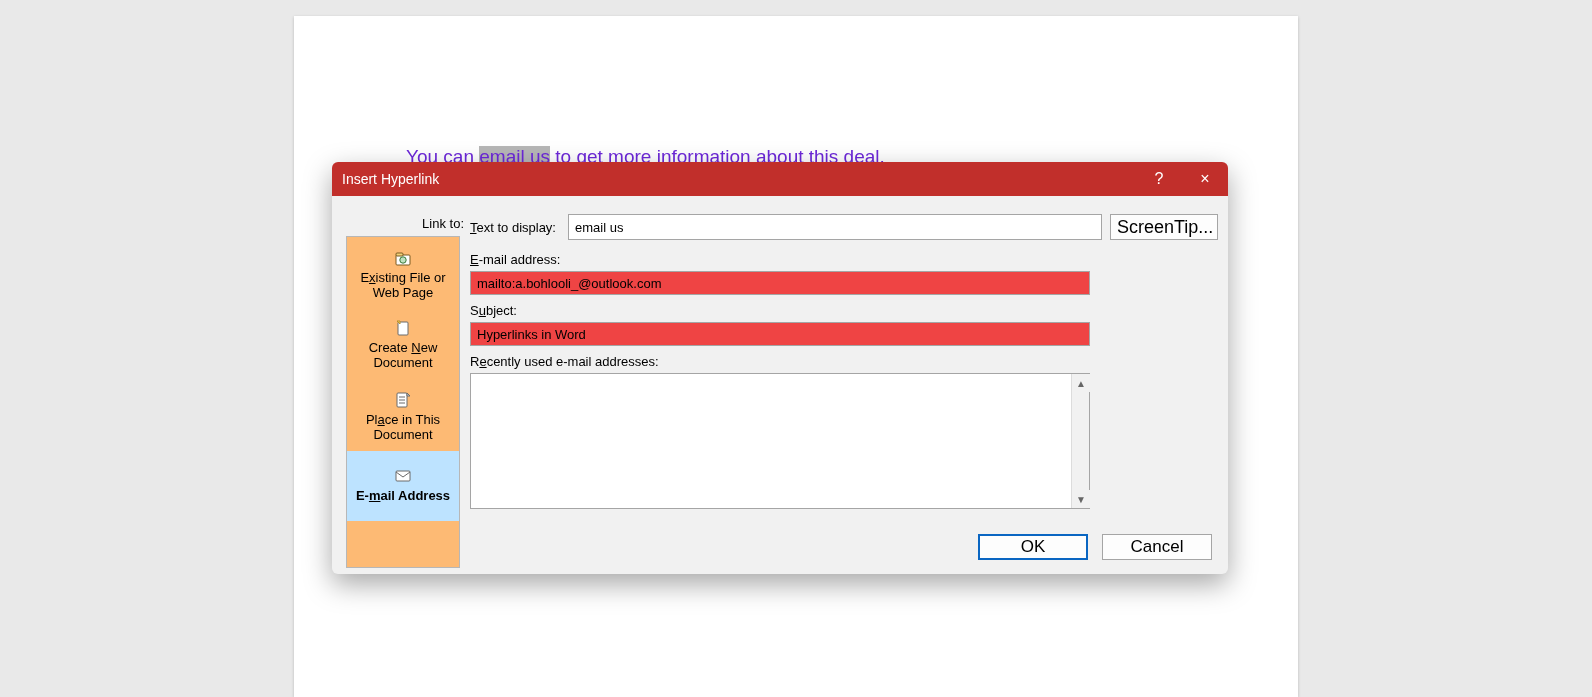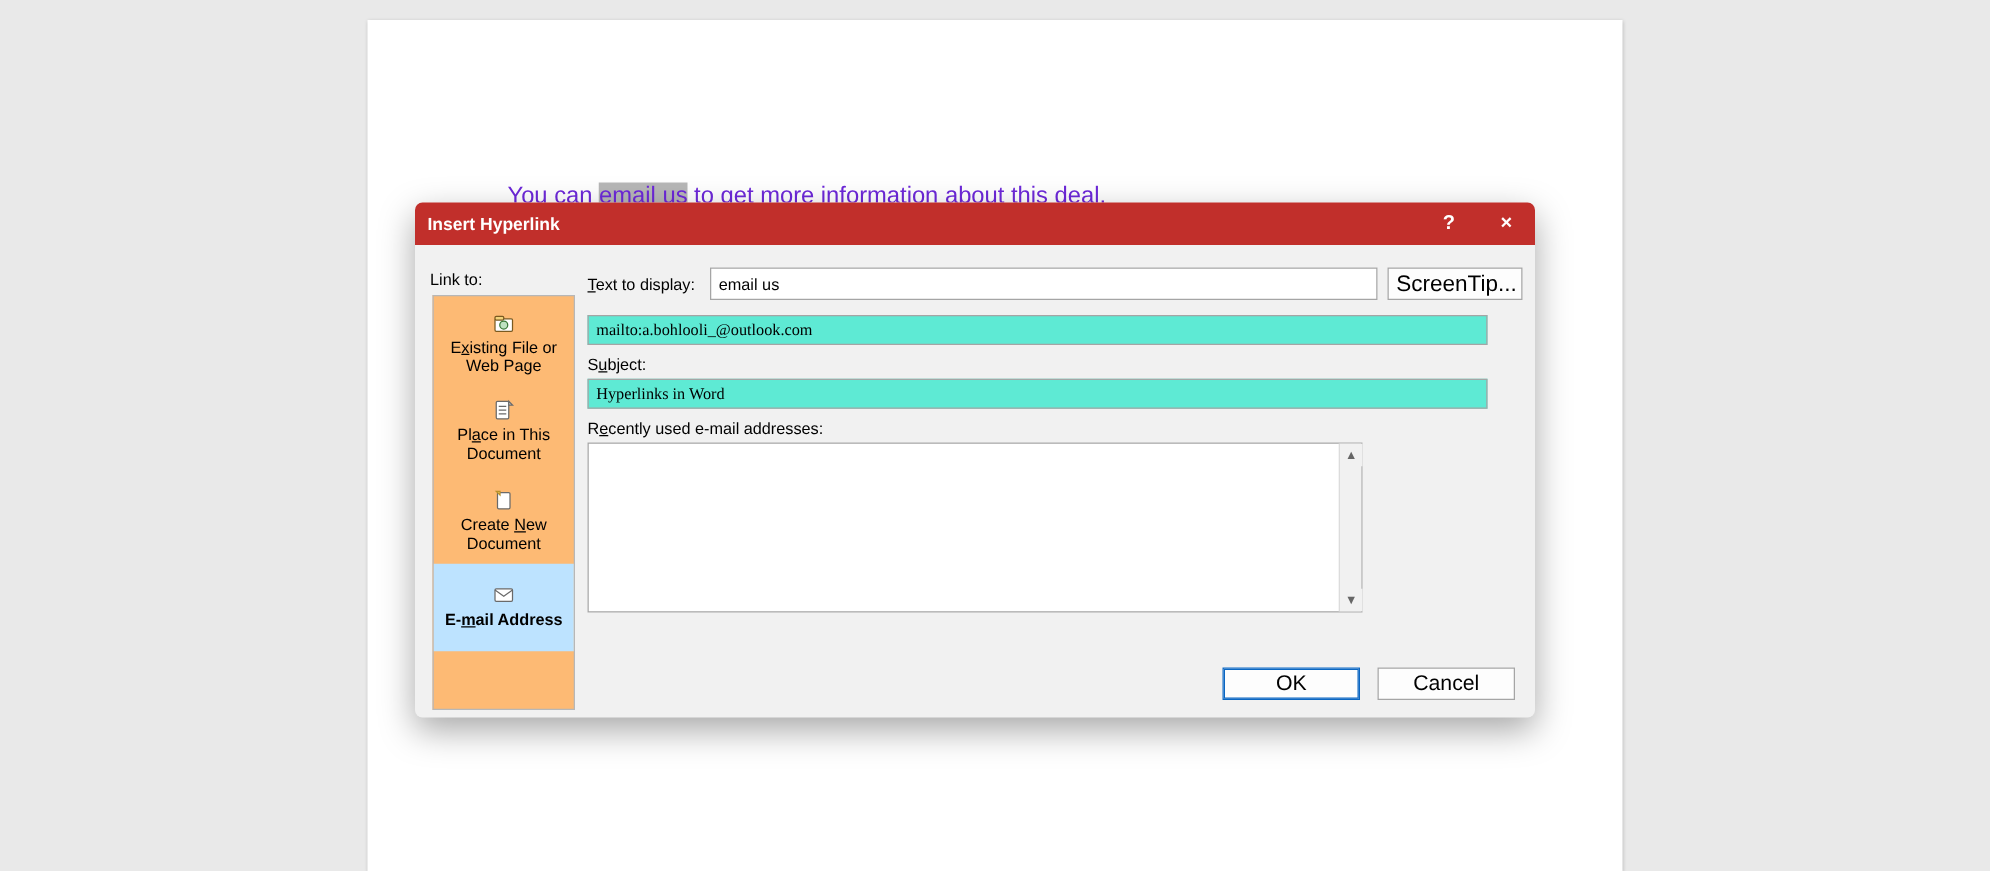--- a/index.html
+++ b/index.html
@@ -45,42 +45,41 @@
   .titlebar {
     height: 34px;
     background: #c12f2b;
     border-radius: 6px 6px 0 0;
     display: flex;
     align-items: center;
     color: #fff;
     font-size: 14px;
     padding-left: 10px;
     position: relative;
-    font-weight: bold;
   }
   .titlebar .spacer { flex: 1; }
   .titlebar .tb-btn {
     width: 46px; height: 34px;
     display: flex; align-items: center; justify-content: center;
     color: #fff;
     font-size: 16px;
   }
   .titlebar .tb-btn.close { border-radius: 0 6px 0 0; }
 
   .dlg-body {
     position: absolute;
     left: 4px; right: 4px; top: 34px; bottom: 4px;
   }
 
   
   .linkto-label {
     position: absolute;
     left: 8px; top: 20px;
     width: 120px;
-    text-align: left;
+    text-align: right;
   }
   .linkto {
     position: absolute;
     left: 10px; top: 40px;
     width: 114px; height: 332px;
     background: #fdba74;
     border: 1px solid #b7b7b7;
   }
   .linkto .item {
     width: 100%;
@@ -135,26 +134,26 @@
     background: #fdfdfd;
     font-family: inherit; font-size: 18px;
     cursor: default;
   }
 
   .field-label {
     margin: 6px 0 4px 0;
     font-size: 13px;
   }
   .field-input {
-    width: 720px;
+    width: 620px;
     height: 24px;
     border: 1px solid #a5a5a5;
-    background: #5eead4;
+    background: #ef4444;
     padding: 2px 6px;
-    font-family: Liberation Serif, serif; font-size: 13px;
+    font-family: Liberation Sans, sans-serif; font-size: 13px;
     display: block;
     margin-bottom: 8px;
   }
 
   .recent-box {
     width: 620px;
     height: 136px;
     background: #fff;
     border: 1px solid #a5a5a5;
     position: relative;
@@ -222,50 +221,50 @@
       <div class="item existing">
         <span class="ico">
           <svg viewBox="0 0 18 18">
               <rect x="2" y="6" width="14" height="10" rx="1" fill="#fff" stroke="#7a5a20"></rect>
               <rect x="2" y="4" width="7" height="3" rx="1" fill="#f2d27a" stroke="#7a5a20"></rect>
               <circle cx="9" cy="11" r="3.2" fill="#bfe2c2" stroke="#3a7a3a"></circle>
             </svg>
         </span>
         <span>
           <span>E</span><span class="ak">x</span><span>isting File or Web Page</span>
+        </span>
+      </div>
+
+      <div class="item newdoc">
+        <span class="ico">
+          <svg viewBox="0 0 18 18">
+              <rect x="4" y="3" width="10" height="13" rx="1" fill="#fff" stroke="#6a6a6a"></rect>
+              <path d="M3 2 L6 2 L6 5 Z" fill="#f6d36b" stroke="#b8902a"></path>
+            </svg>
+        </span>
+        <span>
+          <span>Create </span><span class="ak">N</span><span>ew Document</span>
         </span>
       </div>
 
       <div class="item place">
         <span class="ico">
           <svg viewBox="0 0 18 18">
               <rect x="3" y="2" width="10" height="14" rx="1" fill="#fff" stroke="#6a6a6a"></rect>
               <path d="M13 2 L16 5 L13 5 Z" fill="#dcdcdc" stroke="#6a6a6a"></path>
               <line x1="5" y1="6" x2="11" y2="6" stroke="#6a6a6a"></line>
               <line x1="5" y1="9" x2="11" y2="9" stroke="#6a6a6a"></line>
               <line x1="5" y1="12" x2="11" y2="12" stroke="#6a6a6a"></line>
             </svg>
         </span>
         <span>
           <span>Pl</span><span class="ak">a</span><span>ce in This Document</span>
         </span>
       </div>
 
-      <div class="item newdoc">
-        <span class="ico">
-          <svg viewBox="0 0 18 18">
-              <rect x="4" y="3" width="10" height="13" rx="1" fill="#fff" stroke="#6a6a6a"></rect>
-              <path d="M3 2 L6 2 L6 5 Z" fill="#f6d36b" stroke="#b8902a"></path>
-            </svg>
-        </span>
-        <span>
-          <span>Create </span><span class="ak">N</span><span>ew Document</span>
-        </span>
-      </div>
-
       <div class="item email selected">
         <span class="ico">
           <svg viewBox="0 0 18 18">
               <rect x="2" y="4" width="14" height="10" rx="1" fill="#fff" stroke="#6a6a6a"></rect>
               <path d="M2 5 L9 10 L16 5" fill="none" stroke="#6a6a6a"></path>
             </svg>
         </span>
         <span>
           <span>E-</span><span class="ak">m</span><span>ail Address</span>
         </span>
@@ -276,20 +275,23 @@
     <div class="form">
 
       <div class="row-top">
         <span class="lbl">
           <span class="ak">T</span><span>ext to display:</span>
         </span>
         <input type="text" value="email us" style="">
         <button class="screentip-btn">ScreenTip...</button>
       </div>
 
+      <div class="field-label">
+        <span class="ak">E</span><span>-mail address:</span>
+      </div>
       <input class="field-input" type="text" value="mailto:a.bohlooli_@outlook.com" style="">
 
       <div class="field-label">
         <span>S</span><span class="ak">u</span><span>bject:</span>
       </div>
       <input class="field-input" type="text" value="Hyperlinks in Word" style="">
 
       <div class="field-label">
         <span>R</span><span class="ak">e</span><span>cently used e-mail addresses:</span>
       </div>

